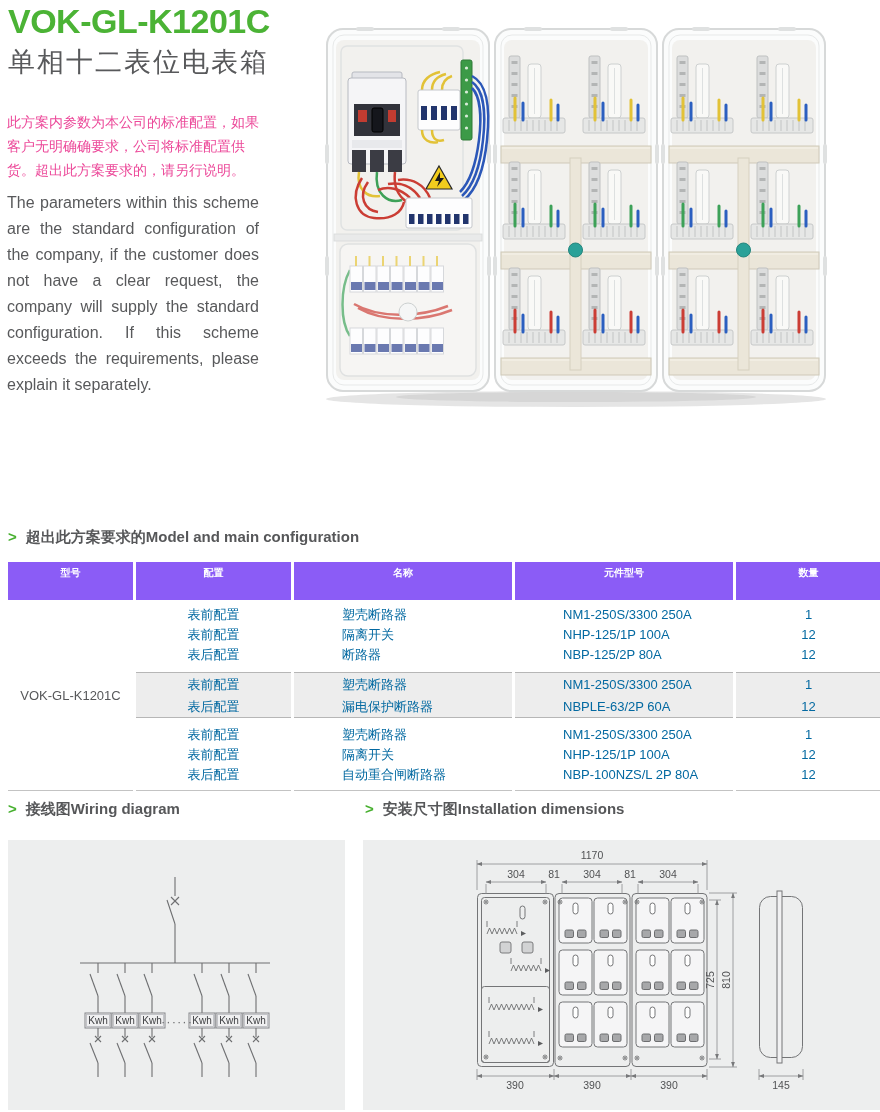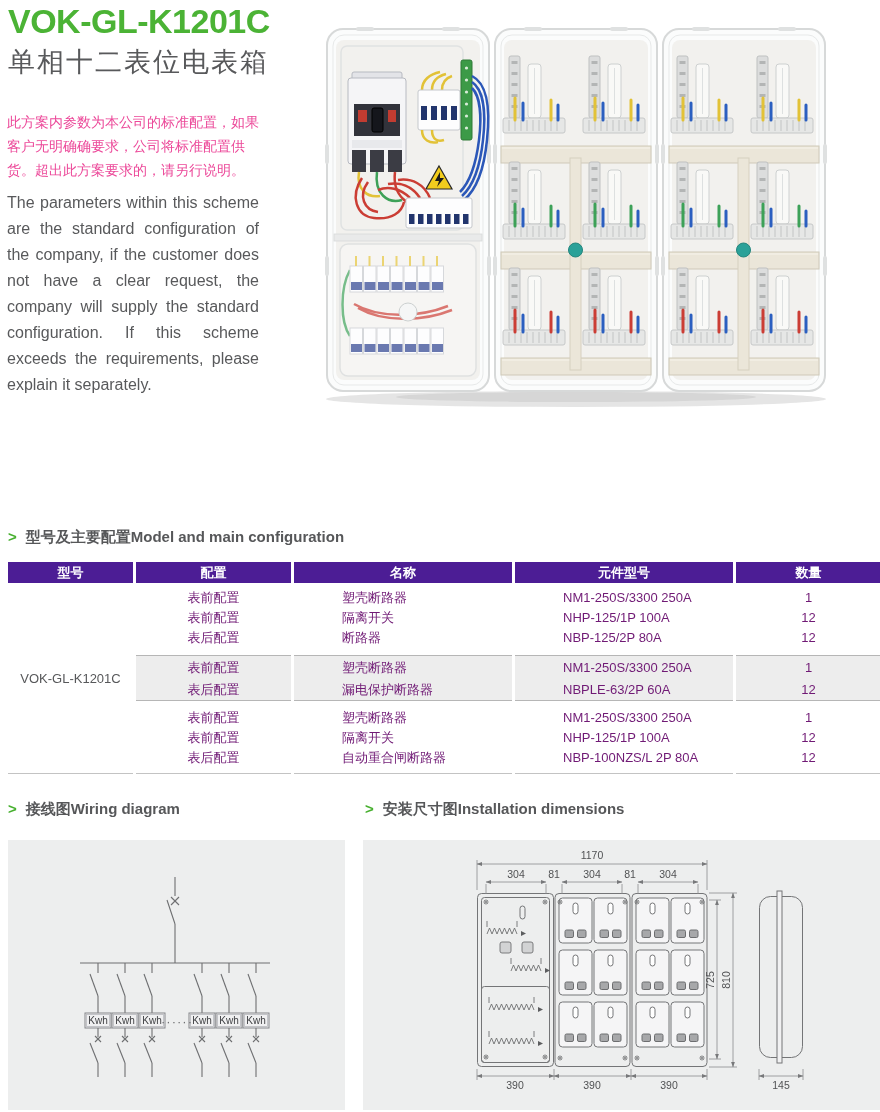--- a/index.html
+++ b/index.html
@@ -22,31 +22,31 @@
   .sec-head { position:absolute; font-size:15px; font-weight:bold; color:#565759; }
   .sec-head .arrow { color:#47b02f; margin-right:9px; font-weight:bold; }
   .sec-head .en { margin-left:0; }
   #sec-model { left:8px; top:528px; }
   #sec-wiring { left:8px; top:800px; }
   #sec-install { left:365px; top:800px; }
 
   
   .cfg-table { position:absolute; left:8px; top:562px; width:873px; }
   .t-head { display:grid; grid-template-columns:125px 155px 218px 218px 145px; column-gap:3px; }
-  .t-head .hc { background:#4c1d95; color:#fff; font-size:13px; font-weight:bold;
-                height:21px; line-height:21px; text-align:center; }
+  .t-head .hc { background:#8b5cf6; color:#fff; font-size:10px; font-weight:bold;
+                height:38px; line-height:21px; text-align:center; }
   .t-body { position:relative; }
   .model-cell { position:absolute; left:0; top:0; bottom:0; width:125px;
                 display:flex; align-items:center; justify-content:center;
                 font-size:13px; color:#57585a; }
   .grp { display:grid; grid-template-columns:155px 218px 218px 145px; column-gap:3px; margin-left:128px; }
   .grp.g0 { margin-top:5px; }
   .grp.g1 { margin-top:7px; }
   .grp.g2 { margin-top:7px; }
-  .cell { height:20px; line-height:20px; font-size:13px; color:#701a75; white-space:nowrap; }
+  .cell { height:20px; line-height:20px; font-size:13px; color:#0369a1; white-space:nowrap; }
   .c-config { text-align:center; }
   .c-name, .c-part { padding-left:48px; }
   .c-qty { text-align:center; }
   .grp.shaded .cell { background:#ededed; height:23px; line-height:23px; }
   .grp.shaded .cell.bt { border-top:1px solid #b6b6b6; }
   .grp.shaded .cell.bb { border-bottom:1px solid #b6b6b6; }
   .t-foot { display:grid; grid-template-columns:125px 155px 218px 218px 145px; column-gap:3px; margin-top:5px; }
   .t-foot div { border-top:1px solid #c3c3c3; height:1px; }
 
   
@@ -230,21 +230,21 @@
           <use href="#mpanel"></use>
       </g>
       <g transform="translate(340,8)">
         <use href="#shell"></use>
           <use href="#mpanel"></use>
       </g>
     </svg>
   </div>
 
   <div class="sec-head" id="sec-model">
-    <span class="arrow">&gt;</span><span>型号及主要配置</span><span class="en">Model and main configuration</span>
+    <span class="arrow">&gt;</span><span>超出此方案要求的</span><span class="en">Model and main configuration</span>
   </div>
 
   <div class="cfg-table">
     <div class="t-head">
       <div class="hc">型号</div>
       <div class="hc">配置</div>
       <div class="hc">名称</div>
       <div class="hc">元件型号</div>
       <div class="hc">数量</div>
     </div>

